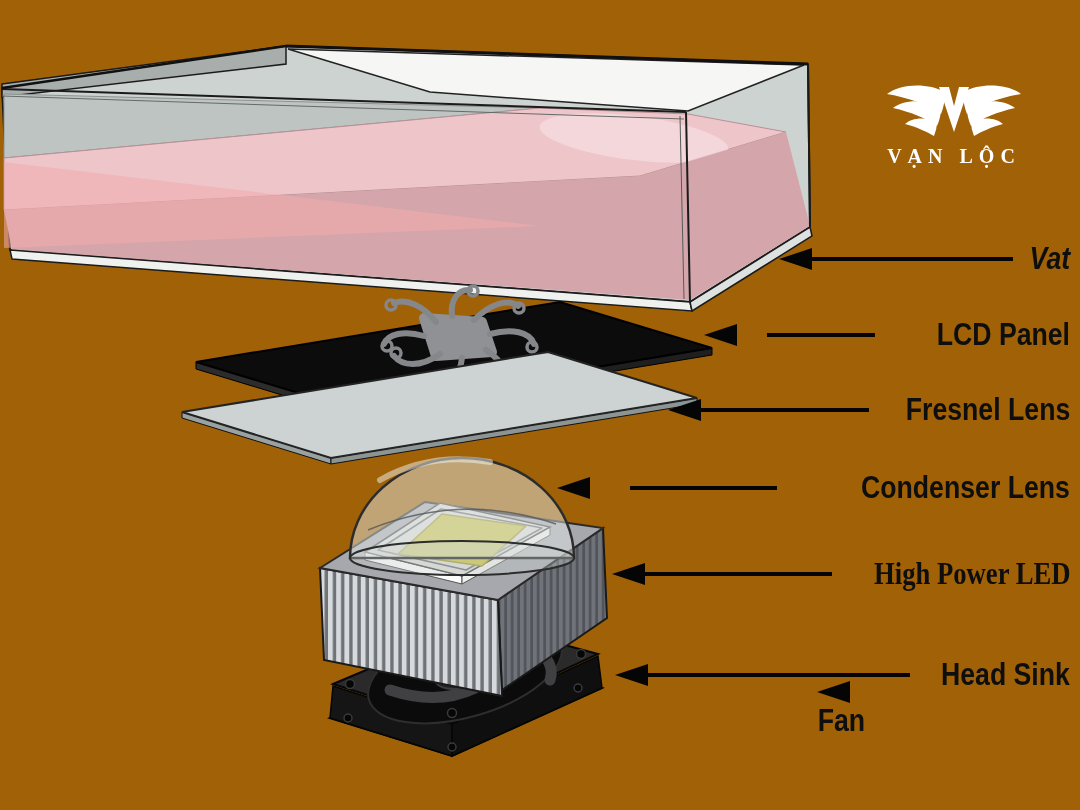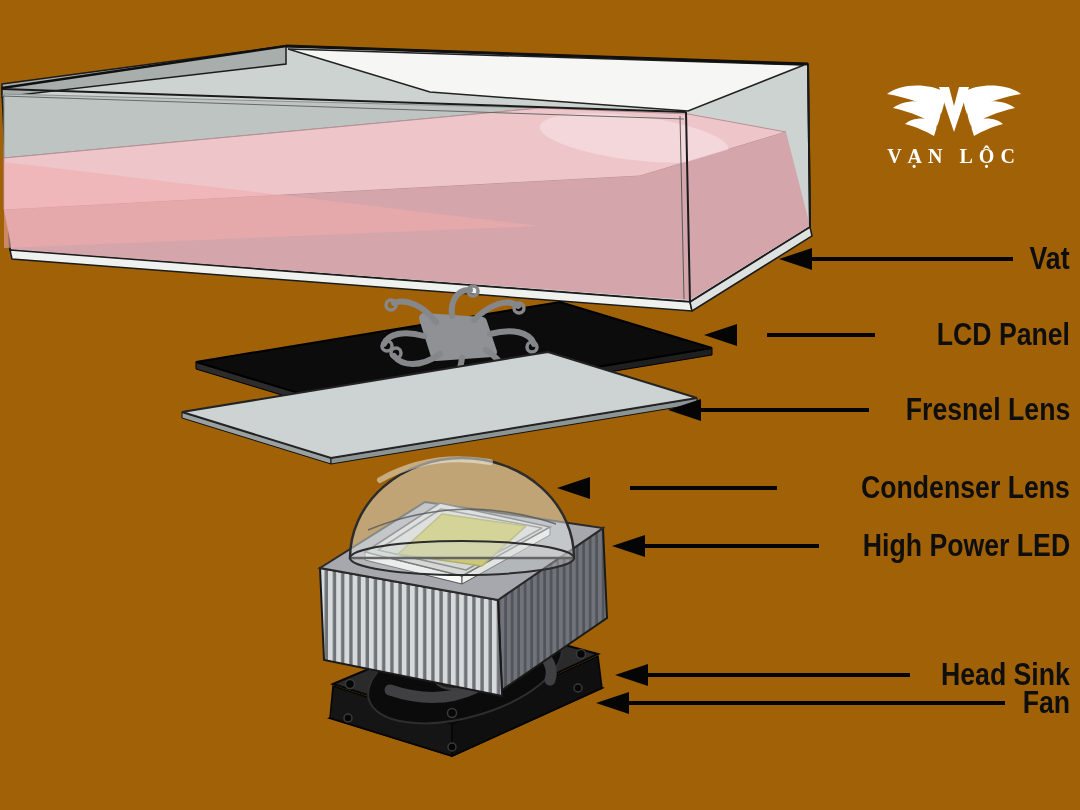--- a/index.html
+++ b/index.html
@@ -11,27 +11,27 @@
   .illustration{position:absolute;left:0;top:0;width:1080px;height:810px;}
   
   .callout{position:absolute;right:10px;height:44px;display:flex;align-items:center;}
   .arrowhead{width:0;height:0;border-top:11px solid transparent;border-bottom:11px solid transparent;border-right:33px solid #050505;}
   .shaft{flex:1 1 auto;height:4px;background:#050505;}
   .callout-label{
     margin-left:10px;font-size:31px;font-weight:700;color:#0e0e0e;
     white-space:nowrap;transform:scaleX(.86);transform-origin:right center;
     letter-spacing:0;
   }
-  .co-vat{top:237px;left:779px;}
+  .co-vat{top:237px;left:779px;font-style:italic;}
   .co-lcd{top:313px;left:704px;gap:30px;}
   .co-fresnel{top:388px;left:668px;justify-content:space-between;}
   .co-condenser{top:466px;left:557px;gap:40px;}
-  .co-led{top:524px;left:612px;}
+  .co-led{top:552px;left:612px;font-family:Liberation Serif, serif;}
   .co-headsink{top:612px;left:615px;margin-top:41px;}
-  .co-fan{top:681px;left:596px;}
+  .co-fan{top:681px;left:596px;flex-direction:column;}
   
   .logo{position:absolute;left:866px;top:82px;width:176px;text-align:center;color:#ffffff;}
   .logo-wings{display:block;margin:0 auto;}
   .logo-text{
     font-family:"Liberation Serif","DejaVu Serif",serif;
     font-size:20px;font-weight:700;letter-spacing:6px;margin-top:1px;white-space:nowrap;
   }
 </style>
 </head>
 <body>

